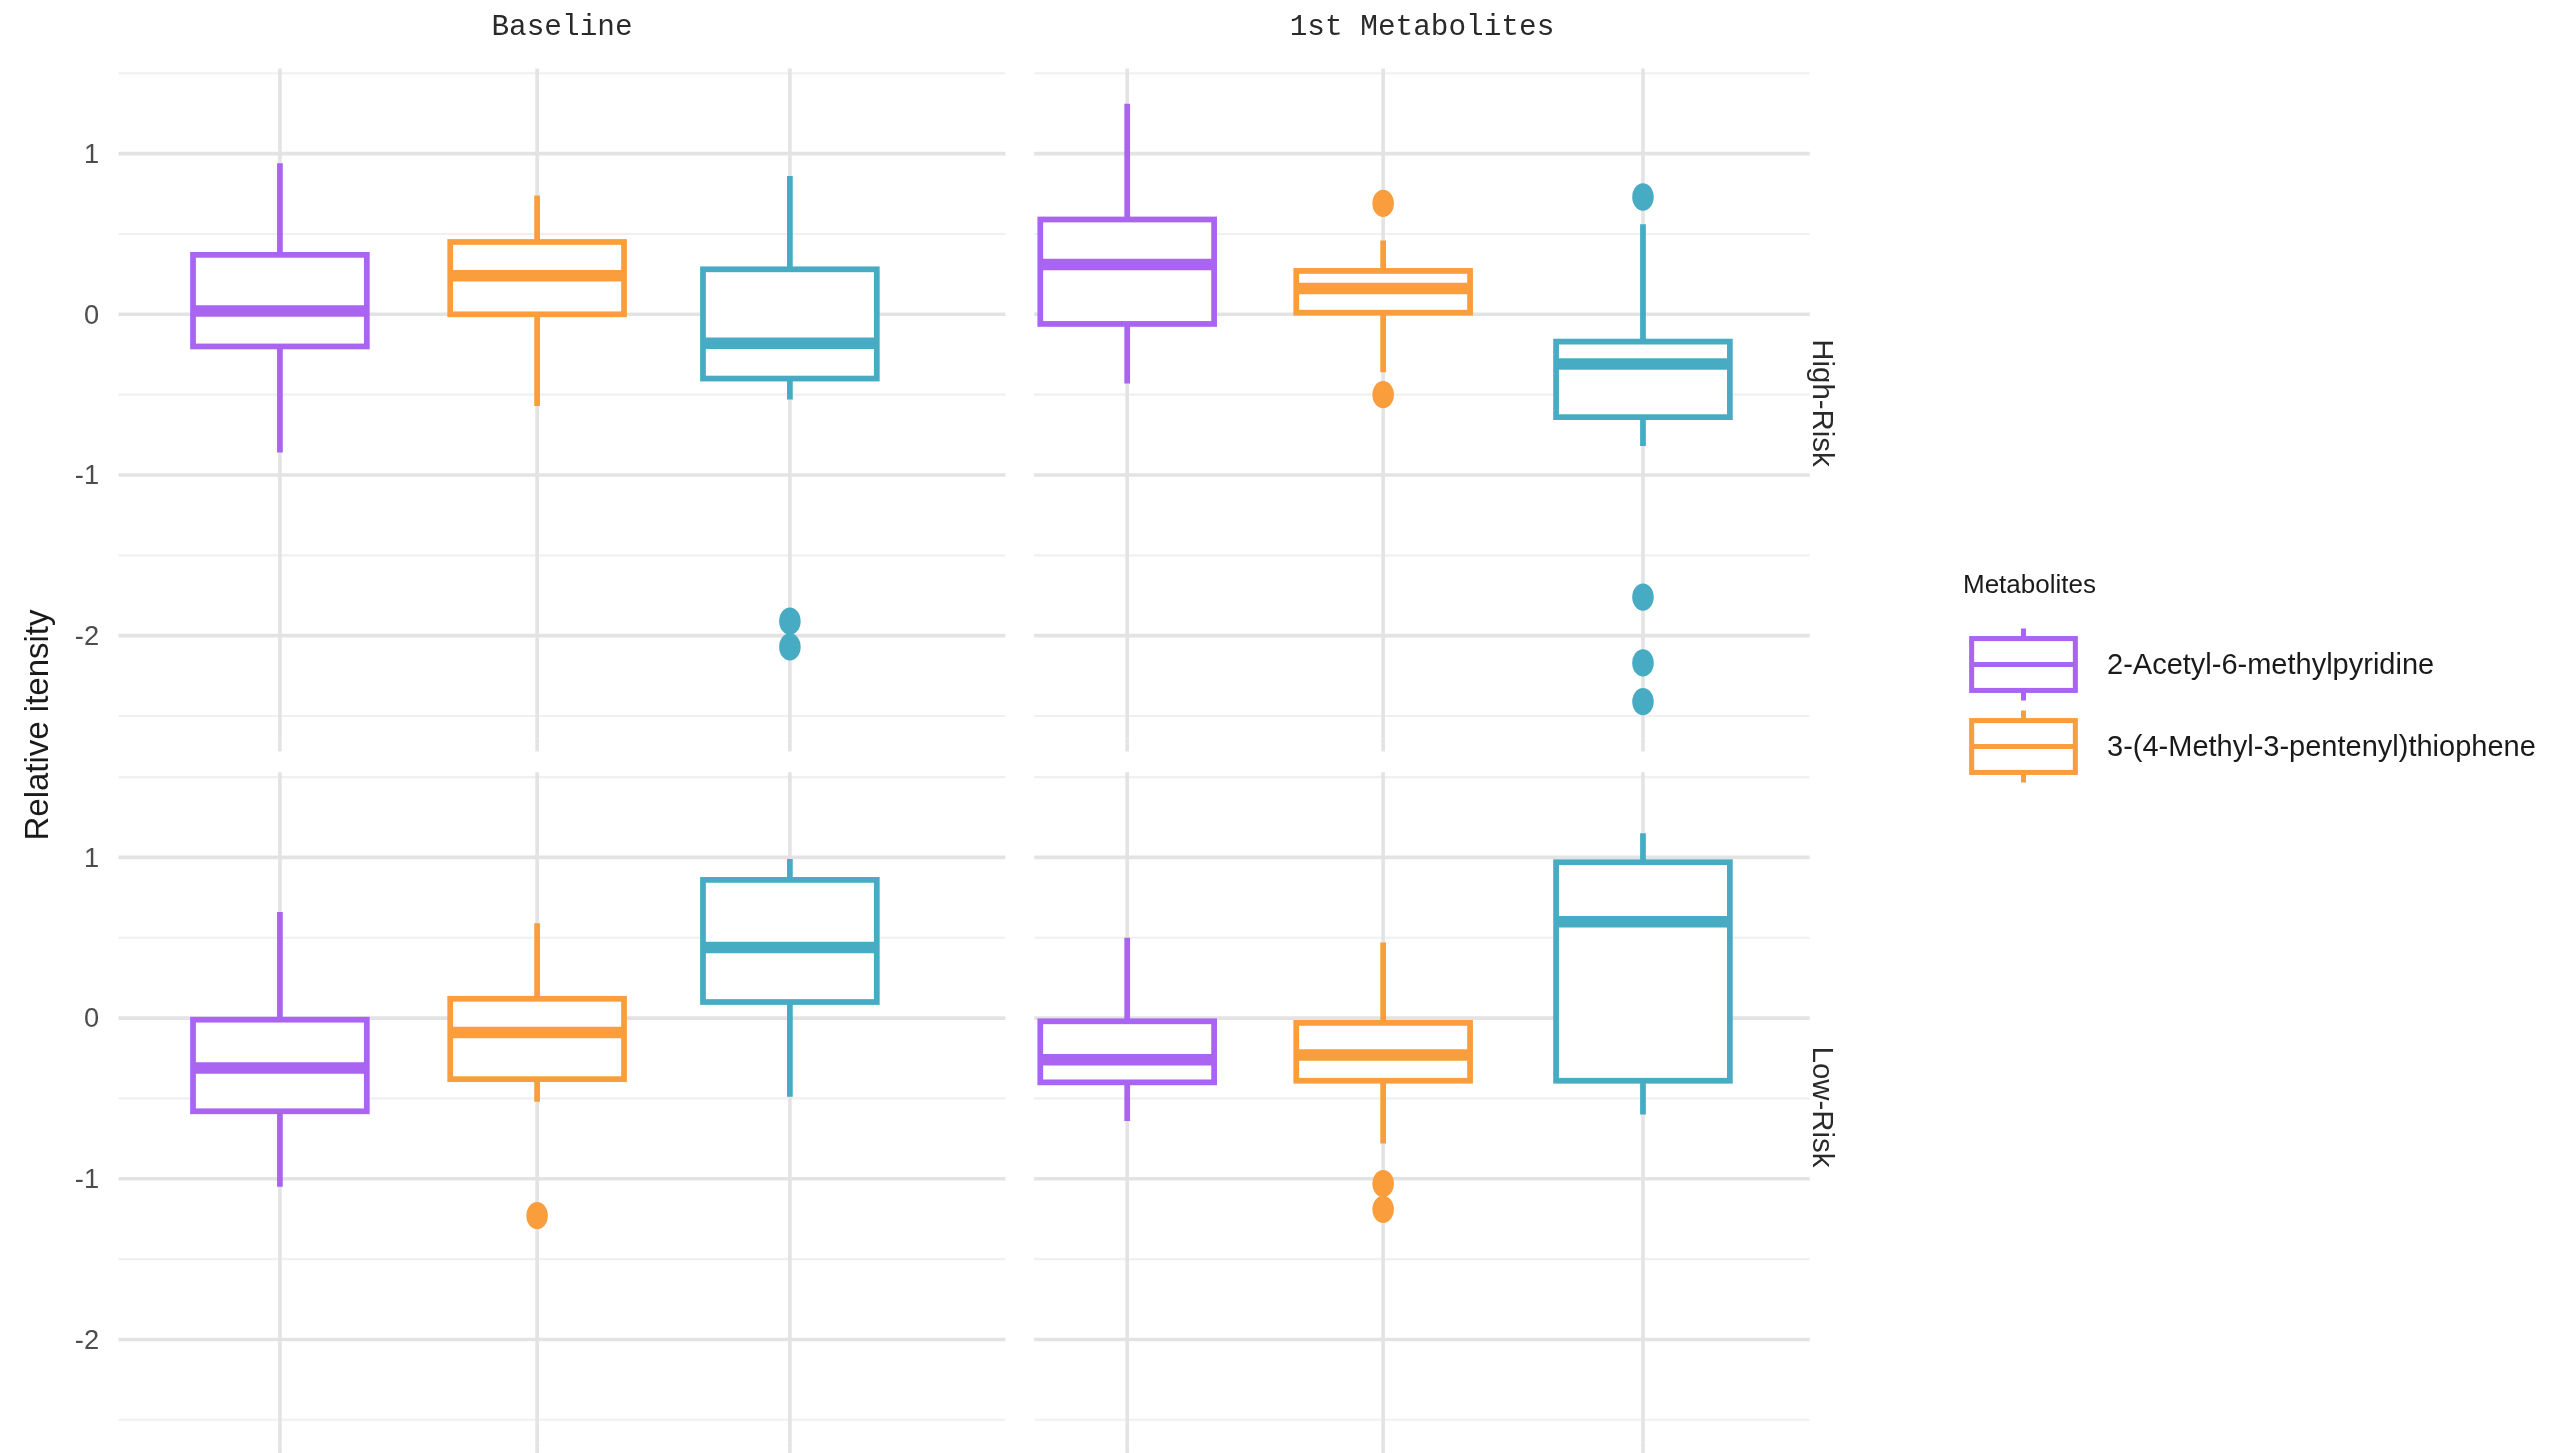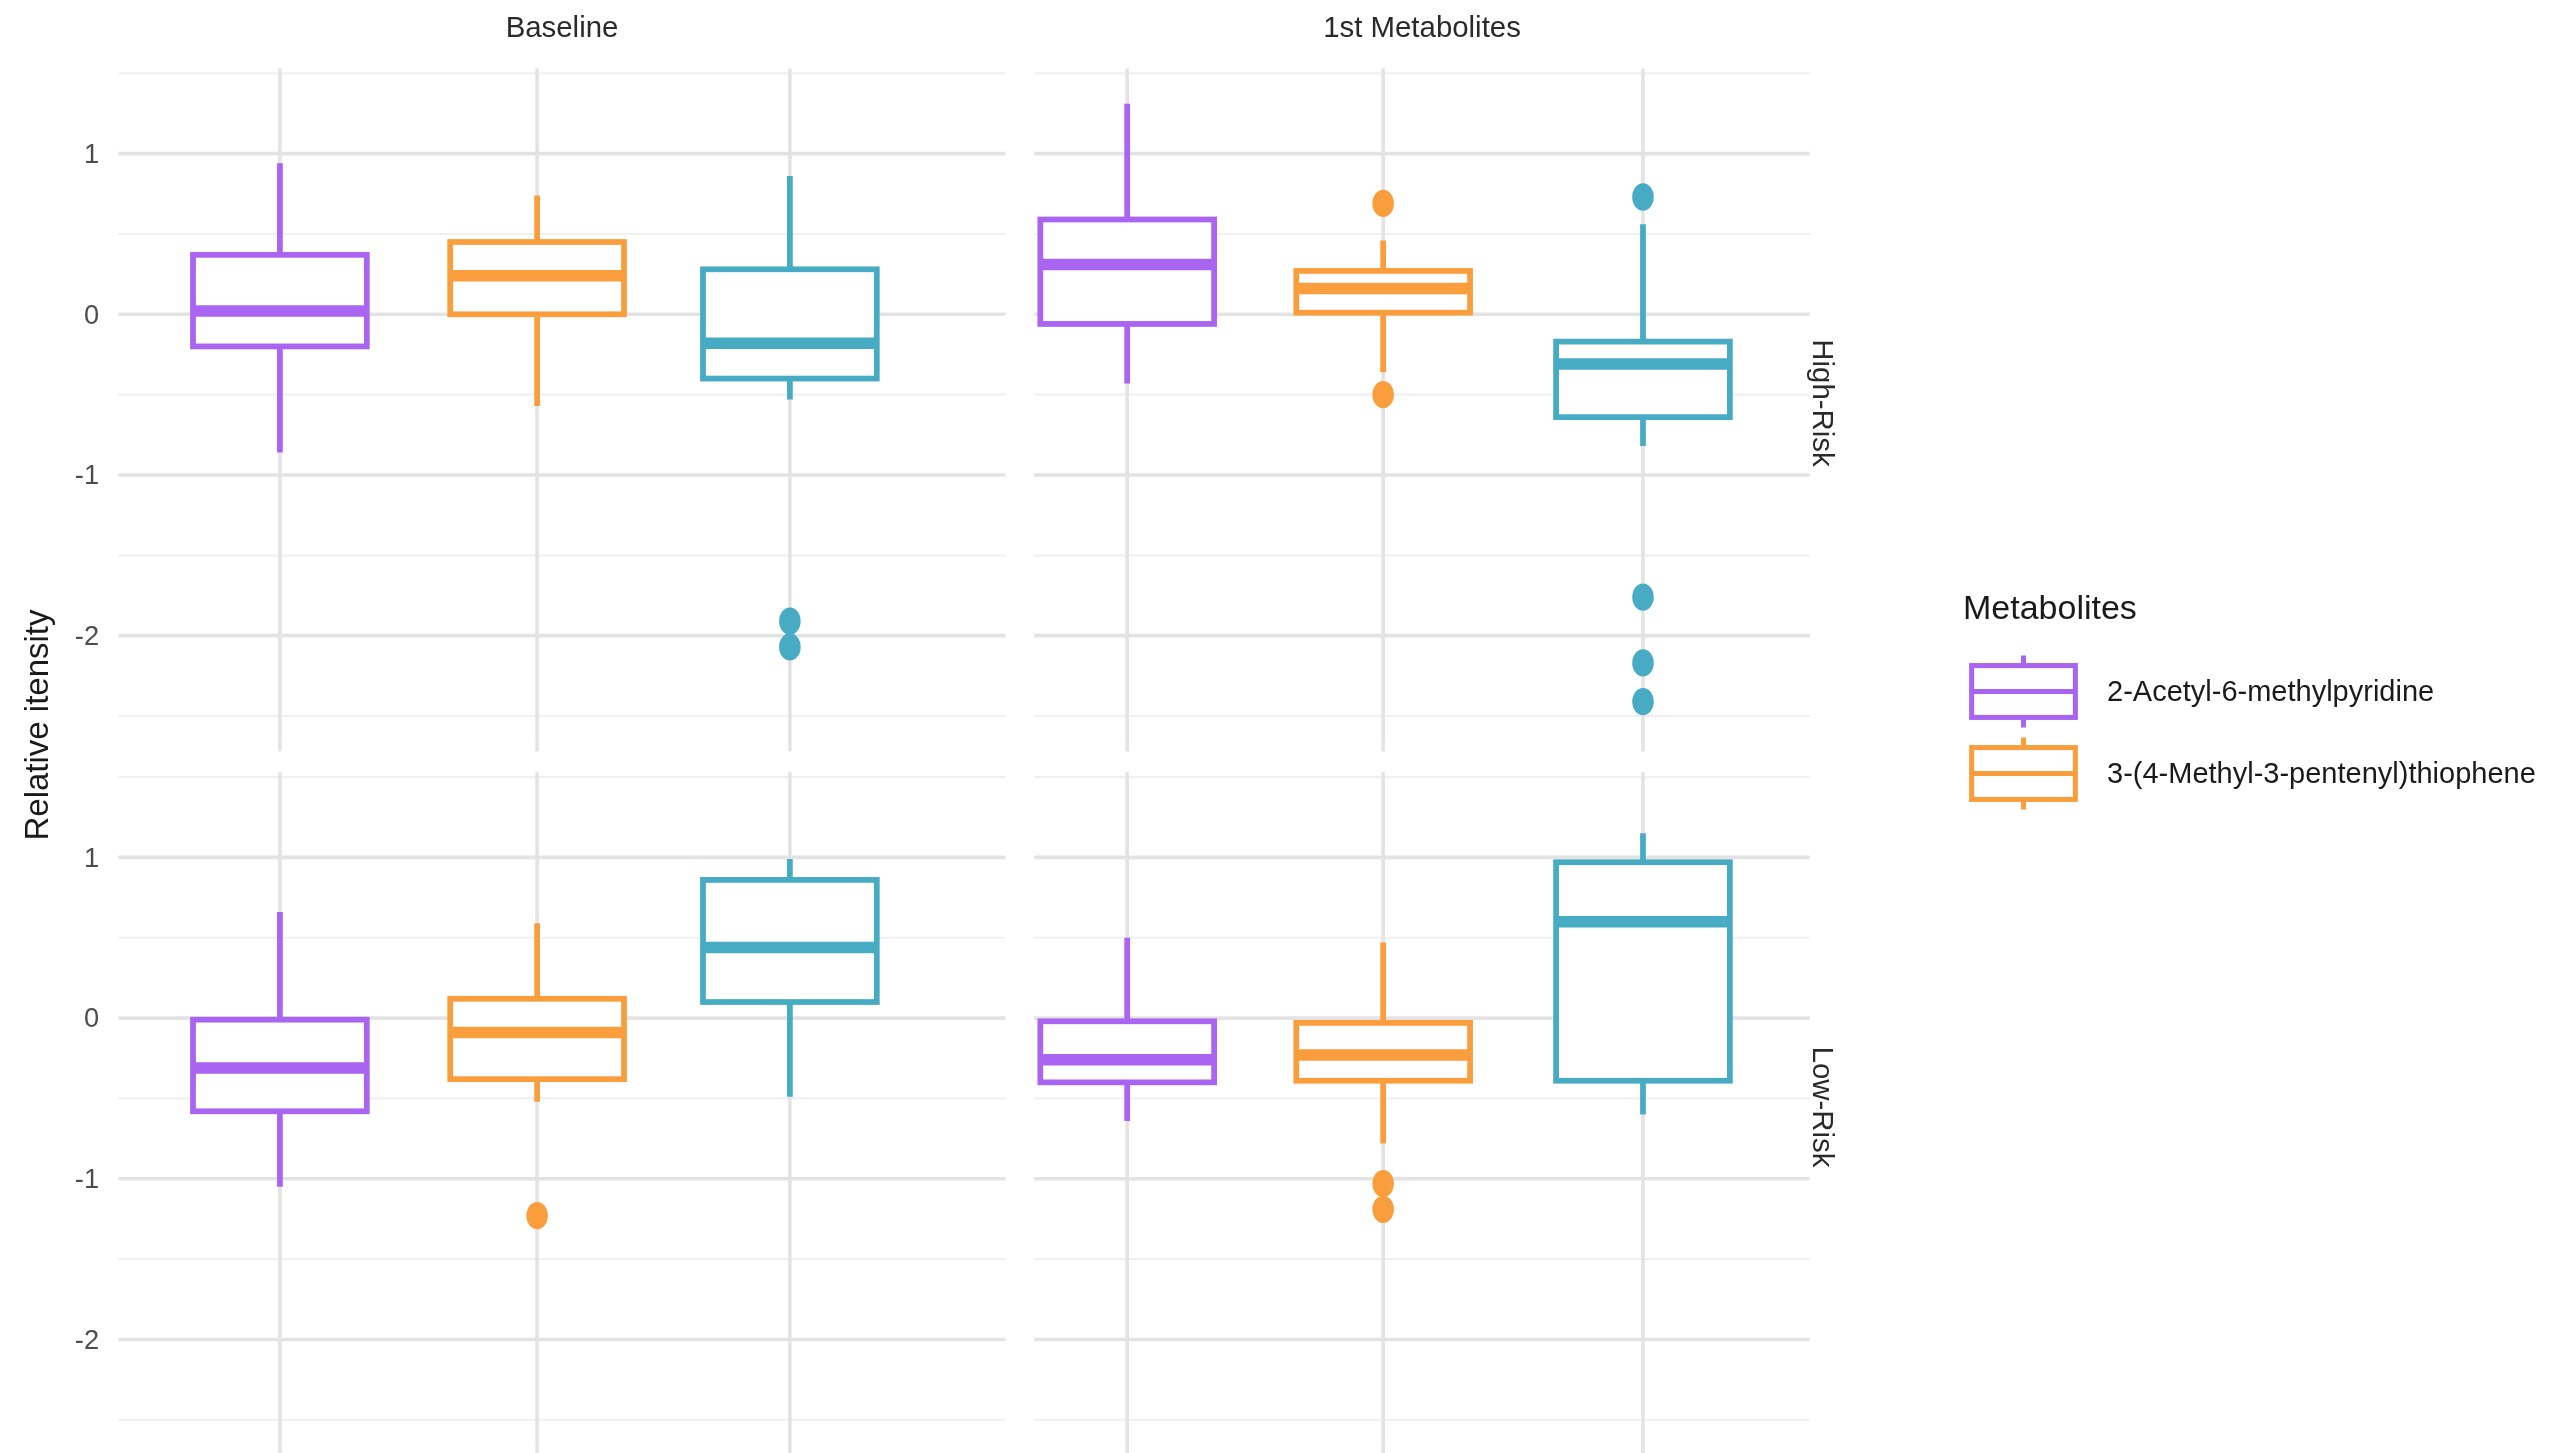--- a/index.html
+++ b/index.html
@@ -1,28 +1,28 @@
 <!DOCTYPE html>
 <html style="font-size:11.5px"><head>
 <meta charset="utf-8">
 <style>
   html,body{margin:0;padding:0;background:#ffffff;}
   body{width:2576px;height:1454px;overflow:hidden;position:relative;
        font-family:"Liberation Sans",sans-serif;}
   #figure{position:absolute;left:0;top:0;width:2576px;height:1454px;}
   #chart-svg{position:absolute;left:0;top:0;}
   .facet-title{position:absolute;transform:translate(-50%,-50%);
-       font-size:29.4px;color:#2a2a2a;white-space:nowrap;}
+       font-size:29.4px;color:#2a2a2a;white-space:nowrap;font-family:Liberation Mono, monospace;}
   .strip-label{position:absolute;transform:translate(-50%,-50%) rotate(90deg);
        font-size:29.4px;color:#2a2a2a;white-space:nowrap;}
   .y-axis-title{position:absolute;left:37px;top:725px;
        transform:translate(-50%,-50%) rotate(-90deg);
        font-size:33px;color:#1a1a1a;white-space:nowrap;}
   .legend{position:absolute;left:1963px;top:569px;}
-  .legend-title{font-size:34px;color:#1a1a1a;margin-bottom:27px;margin-top:19px;}
+  .legend-title{font-size:26px;color:#1a1a1a;margin-bottom:27px;}
   .legend-entry{display:flex;align-items:center;margin-bottom:7.2px;}
   .legend-label{font-size:29px;color:#1a1a1a;margin-left:23px;white-space:nowrap;}
 </style>
 </head>
 <body>
 
 <div id="figure">
 
   <svg id="chart-svg" width="2576" height="1454" viewBox="0 0 3587 2024">
       <line x1="165" x2="1400" y1="101.71223021582735" y2="101.71223021582735" stroke="#F0F0F0" stroke-width="3"></line>

